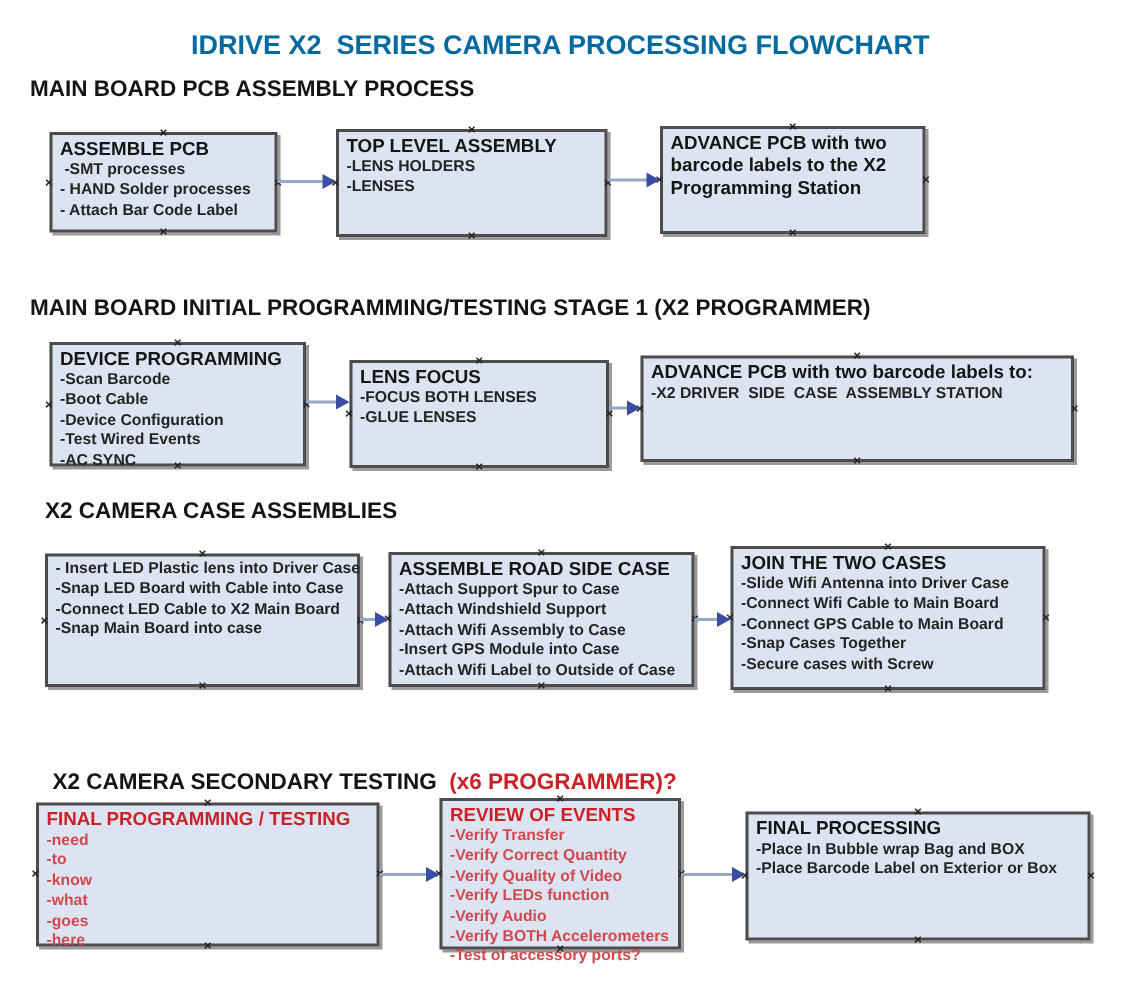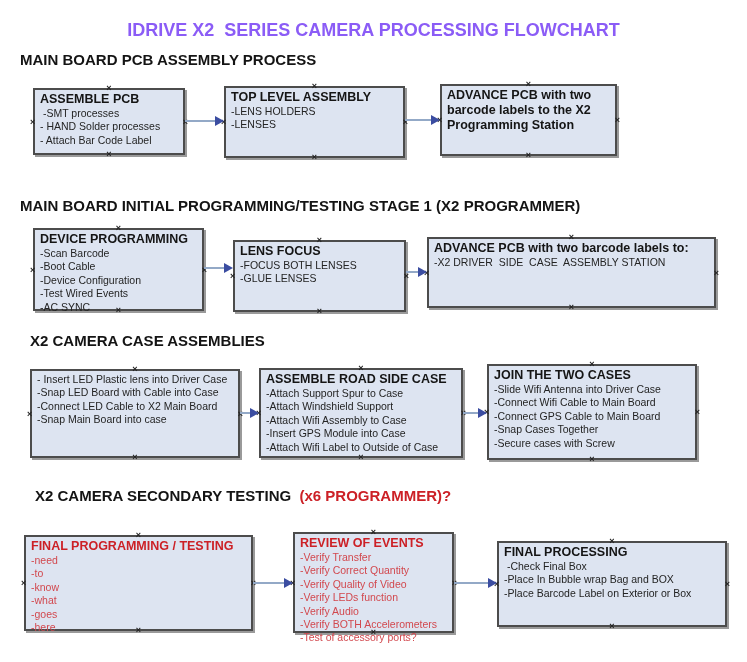--- a/index.html
+++ b/index.html
@@ -1,47 +1,47 @@
 <!DOCTYPE html>
 <html style="--box_fill: #dde4f1; --box_border: #4c4c4c; --shadow: #9a9a9a; --arrow_line: #93a9c7; --arrow_head: #3b4da1; --red_heading: #cc2026; --red_item: #d2484e;"><head>
 <meta charset="utf-8">
 <style>
   html,body{margin:0;padding:0;background:#fff;}
   .page{position:relative;width:747px;height:662px;background:#fff;
         font-family:"Liberation Sans",sans-serif;overflow:hidden;}
 
   .main-title{position:absolute;top:20px;left:0;width:747px;text-align:center;
-              font-size:18px;font-weight:bold;color:#8b5cf6;white-space:pre;}
+              font-size:18px;font-weight:bold;color:#0369a1;white-space:pre;}
 
   .sec-h{position:absolute;font-size:15px;font-weight:bold;color:#141414;white-space:pre;}
   #h1{left:20px;top:51px;}
   #h2{left:20px;top:197px;}
   #h3{left:30px;top:332px;}
-  #h4{left:35px;top:487px;}
+  #h4{left:35px;top:513px;}
   .sec-h .red-part{color:var(--red_heading);}
 
   .box{position:absolute;background:var(--box_fill);
        border:2px solid var(--box_border);
        box-shadow:2px 2px 0 var(--shadow);
        box-sizing:border-box;padding:2px 4px 2px 5px;}
   #s1b1{left:33px;top:88px;width:152px;height:67px;}
   #s1b2{left:224px;top:86px;width:181px;height:72px;}
   #s1b3{left:440px;top:84px;width:177px;height:72px;}
   #s2b1{left:33px;top:228px;width:171px;height:83px;}
   #s2b2{left:233px;top:240px;width:173px;height:72px;}
   #s2b3{left:427px;top:237px;width:289px;height:71px;}
   #s3b1{left:30px;top:369px;width:210px;height:89px;}
   #s3b2{left:259px;top:368px;width:204px;height:90px;}
   #s3b3{left:487px;top:364px;width:210px;height:96px;}
   #s4b1{left:24px;top:535px;width:229px;height:96px;}
   #s4b2{left:293px;top:532px;width:161px;height:101px;}
   #s4b3{left:497px;top:541px;width:230px;height:86px;}
 
   .bt{font-size:12.5px;font-weight:bold;color:#151515;line-height:15px;}
-  .bi{font-size:10.5px;color:#242424;line-height:13.4px;white-space:pre;}
+  .bi{font-size:10.5px;color:#242424;line-height:13.4px;white-space:pre;font-weight:bold;}
   .red .bt{color:var(--red_heading);}
   .red .bi{color:var(--red_item);}
 
   .hd{position:absolute;font-size:9px;font-weight:bold;color:#222;line-height:1;}
   .hd.t{top:-6px;left:50%;transform:translateX(-50%);}
   .hd.b{bottom:-6px;left:50%;transform:translateX(-50%);}
   .hd.l{left:-5px;top:50%;transform:translateY(-50%);}
   .hd.r{right:-5px;top:50%;transform:translateY(-50%);}
 
   .arrow{position:absolute;height:10px;}
@@ -185,21 +185,20 @@
     <div class="bi">-Verify Audio</div>
     <div class="bi">-Verify BOTH Accelerometers</div>
     <div class="bi">-Test of accessory ports?</div>
   <span class="hd t">×</span>
       <span class="hd b">×</span>
       <span class="hd l">×</span>
       <span class="hd r">×</span>
     </div>
   <div class="box" id="s4b3">
     <div class="bt">FINAL PROCESSING</div>
-    <div class="bi"> -Check Final Box</div>
     <div class="bi">-Place In Bubble wrap Bag and BOX</div>
     <div class="bi">-Place Barcode Label on Exterior or Box</div>
   <span class="hd t">×</span>
       <span class="hd b">×</span>
       <span class="hd l">×</span>
       <span class="hd r">×</span>
     </div>
 
   <div class="arrow" id="a1">
       <span class="line"></span>

